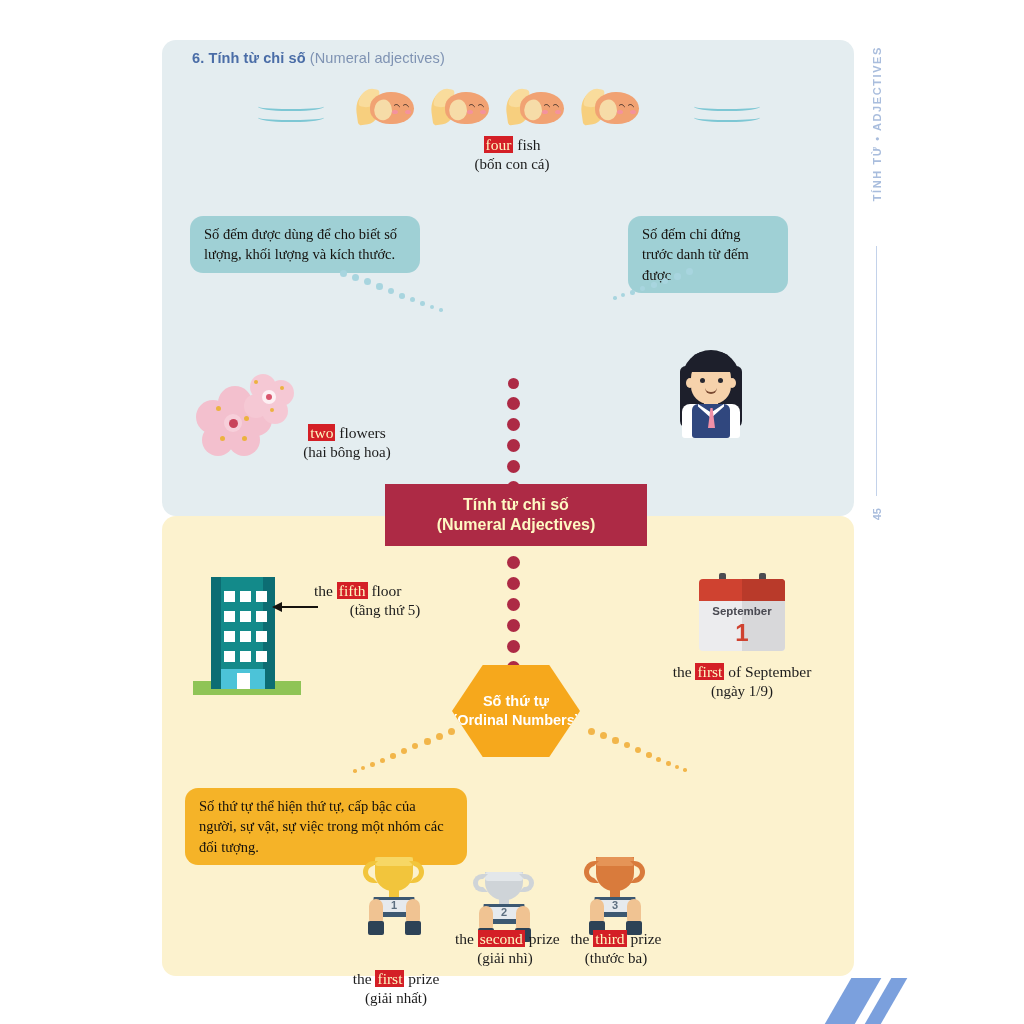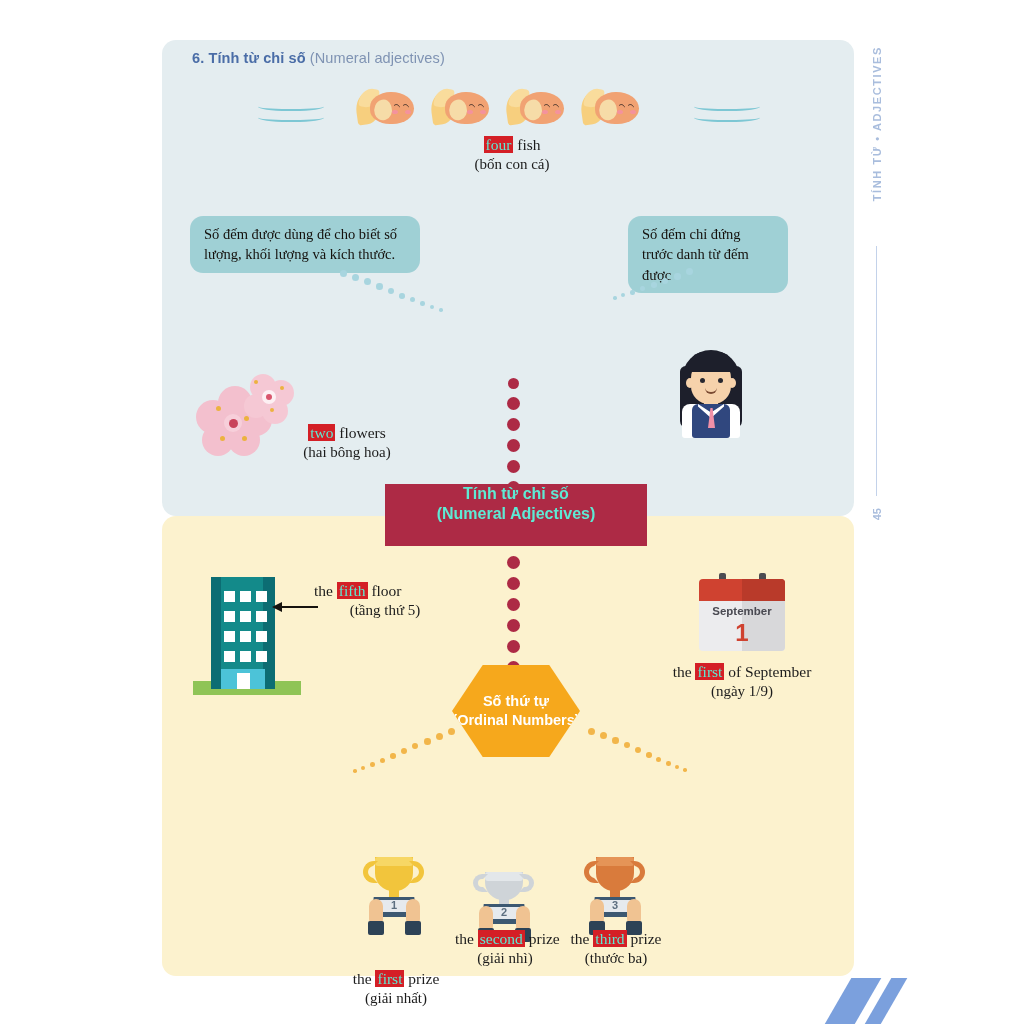--- a/index.html
+++ b/index.html
@@ -74,21 +74,21 @@
     transform: skewX(-30deg);
   }
   .stripes i.s1 { left: 10px; width: 30px; }
   .stripes i.s2 { left: 50px; width: 16px; }
 
   
   .cap { position: absolute; text-align: center; line-height: 1.22; color: #1c1c1c; }
   .cap .en { font-size: 15.5px; white-space: nowrap; }
   .cap .vi { font-size: 15px; white-space: nowrap; }
   .hl {
-    background: #d41f26; color: #5eead4;
+    background: #d41f26; color: #fef9c3;
     padding: 0 2px; font-weight: normal;
   }
 
   
   .note {
     position: absolute;
     border-radius: 13px;
     padding: 8px 14px;
     font-size: 14.5px;
     line-height: 1.4;
@@ -109,24 +109,24 @@
   }
   .hex.cardinal { left: 440px; top: 292px; width: 152px; height: 82px; background: #7fcdd8; }
   .hex.ordinal  { left: 452px; top: 665px; width: 128px; height: 92px; background: #f6a81c;
                   clip-path: polygon(24% 0%, 76% 0%, 100% 50%, 76% 100%, 24% 100%, 0% 50%); }
 
   
   .ribbon {
     position: absolute; left: 385px; top: 484px;
     width: 262px; height: 62px;
     background: #ad2a45;
-    display: flex; align-items: flex-start; justify-content: center;
+    display: flex; align-items: center; justify-content: center;
     text-align: center;
     font-family: "Liberation Sans", sans-serif;
-    font-weight: bold; color: #5eead4; font-size: 16px; line-height: 1.28;
+    font-weight: bold; color: #fef9c3; font-size: 16px; line-height: 1.28;
     border-radius: 10px;
     clip-path: polygon(0% 0%, 100% 0%, 100% 100%, 0% 100%);
   }
   .ribbon::before, .ribbon::after {
     content: ""; position: absolute; top: 0; width: 22px; height: 62px;
     background: radial-gradient(circle at 0 50%, transparent 0 22px, #ad2a45 22px);
   }
   .ribbon::before { left: -1px; background: radial-gradient(circle at 0% 50%, rgba(0,0,0,0) 0 20px, #ad2a45 20px); }
   .ribbon::after  { right: -1px; background: radial-gradient(circle at 100% 50%, rgba(0,0,0,0) 0 20px, #ad2a45 20px); }
 
@@ -491,20 +491,21 @@
     <span style="left:24px; top:9px;  width:6.5px;height:6.5px;background:#f2b64a;"></span>
     <span style="left:36px; top:14px; width:6px;  height:6px;  background:#f2b64a;"></span>
     <span style="left:47px; top:19px; width:6px;  height:6px;  background:#f2b64a;"></span>
     <span style="left:58px; top:24px; width:5.5px;height:5.5px;background:#f2b64a;"></span>
     <span style="left:68px; top:29px; width:5px;  height:5px;  background:#f2b64a;"></span>
     <span style="left:78px; top:33px; width:4.5px;height:4.5px;background:#f2b64a;"></span>
     <span style="left:87px; top:37px; width:4px;  height:4px;  background:#f2b64a;"></span>
     <span style="left:95px; top:40px; width:3.5px;height:3.5px;background:#f2b64a;"></span>
   </div>
 
+  <div class="note amber" style="left:185px; top:788px; width:282px;">Số thứ tự thể hiện thứ tự, cấp bậc của người, sự vật, sự việc trong một nhóm các đối tượng.</div>
 
   <div class="trophy" style="left:357px; top:855px;">
     <div class="t-cup" style="background:#f2c53c;"></div>
     <div class="t-cup-top" style="background:#f7d765;"></div>
     <div class="t-handle l" style="border-color:#f2c53c;"></div>
     <div class="t-handle r" style="border-color:#f2c53c;"></div>
     <div class="t-stem" style="background:#f2c53c;"></div>
     <div class="t-plate"></div>
     <div class="t-plate-in"></div>
     <div class="t-num">1</div>

